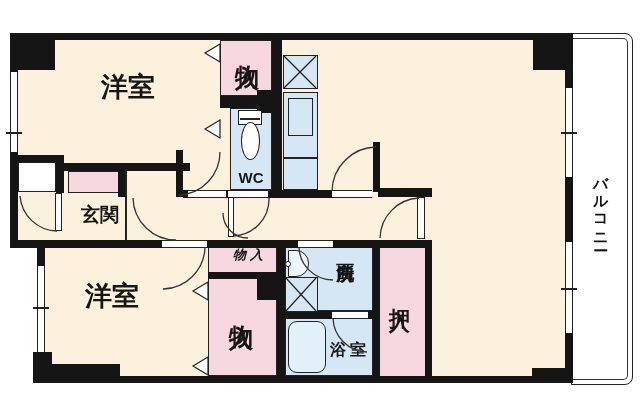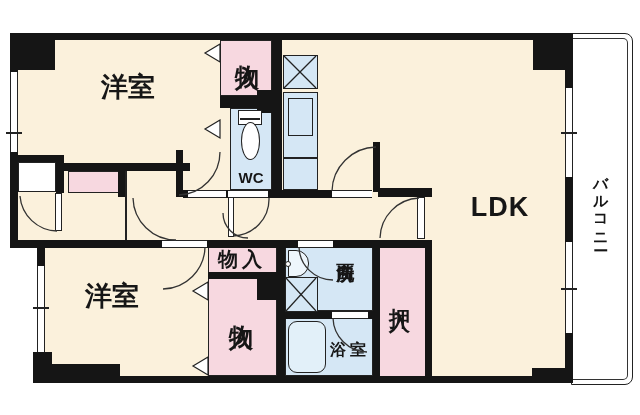--- a/index.html
+++ b/index.html
@@ -119,25 +119,25 @@
   <div class="w" style="left:373px;top:240px;width:7px;height:143px;"></div>
   <div class="w" style="left:425px;top:240px;width:7px;height:143px;"></div>
 
   <div class="lbl" style="left:38px;top:72px;width:180px;">
     <div style="font-size:27px;">洋室</div>
   </div>
   <div class="lbl" style="left:22px;top:281px;width:180px;">
     <div style="font-size:27px;">洋室</div>
   </div>
   <div class="lbl" style="left:410px;top:192px;width:180px;">
-    <div style="font-size:27px;letter-spacing:1px;">LDK</div>
   </div>
+  <div class="lbl" style="left:72px;top:204px;width:56px;font-size:19px;">玄関</div>
   <div class="lbl" style="left:236px;top:170px;width:30px;font-size:15px;">WC</div>
   <div class="lbl vtext" style="left:233px;top:46px;font-size:24px;">物入</div>
-  <div class="lbl" style="left:210px;top:248px;width:64px;font-size:20px;letter-spacing:4px;">物入</div>
+  <div class="lbl" style="left:218px;top:248px;width:64px;font-size:13px;letter-spacing:4px;font-style:italic;">物入</div>
   <div class="lbl vtext" style="left:227px;top:306px;font-size:24px;">物入</div>
   <div class="lbl vtext" style="left:335px;top:249px;font-size:18px;">洗面所</div>
   <div class="lbl" style="left:324px;top:341px;width:52px;font-size:16px;letter-spacing:4px;">浴室</div>
   <div class="lbl vtext" style="left:388px;top:291px;font-size:21px;letter-spacing:3px;">押入</div>
   <div class="lbl vtext" style="left:592px;top:166px;font-size:15px;letter-spacing:2px;font-weight:600;">バルコニー</div>
 
   <svg class="overlay" width="640" height="415" viewBox="0 0 640 415">
     <g stroke="#333" stroke-width="1.3" fill="none">
       <path d="M 20,196 A 38,38 0 0 0 57,231"></path>
       <path d="M 220,152 A 43,43 0 0 1 179,195"></path>

